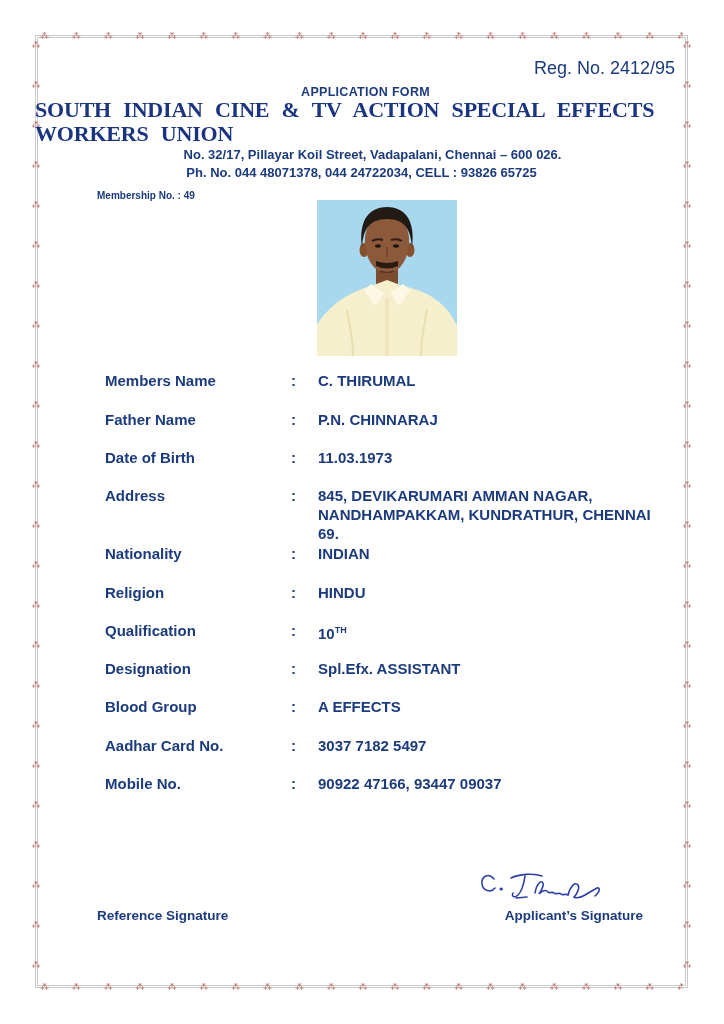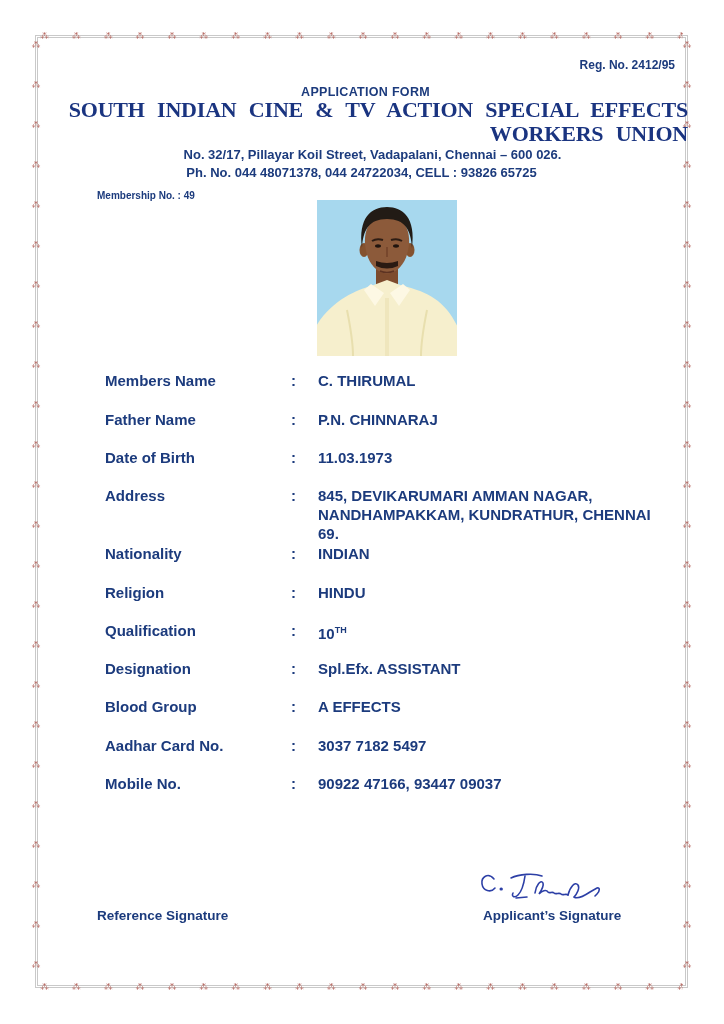--- a/index.html
+++ b/index.html
@@ -28,28 +28,28 @@
   .orn-left,.orn-right{
     top:2px;bottom:2px;width:16px;
     writing-mode:vertical-rl;text-orientation:upright;
   }
   .orn-left{left:-10px;}
   .orn-right{right:-10px;}
   .content{position:absolute;left:35px;top:35px;width:653px;height:953px;}
 
   .reg-no{
     position:absolute;top:23px;right:13px;
-    font-size:12px;font-weight:bold;color:#1c3b7d;
+    font-size:18px;font-weight:normal;color:#1c3b7d;
   }
   .app-form{
     position:absolute;top:50px;left:4px;width:100%;text-align:center;
     font-size:12.5px;font-weight:bold;letter-spacing:.3px;color:#1c3b7d;
   }
   .title1,.title2{
-    position:absolute;left:0;width:100%;text-align:right;
+    position:absolute;left:0;width:100%;text-align:left;
     font-family:"Liberation Serif", serif;
     font-weight:bold;font-size:22px;color:#1a3480;
     word-spacing:7px;letter-spacing:-.2px;white-space:nowrap;
   }
   .title1{top:62px;}
   .title2{top:86px;}
   .addr1,.addr2{
     position:absolute;left:0;width:100%;text-align:center;
     font-size:13px;font-weight:bold;color:#1c3b7d;
   }
@@ -69,21 +69,21 @@
     font-size:15px;font-weight:bold;color:#1c3b7d;line-height:19px;}
   .flabel{display:inline-block;width:186px;flex:0 0 186px;}
   .fcolon{display:inline-block;width:27px;flex:0 0 27px;}
   .fvalue{display:inline-block;max-width:345px;}
   .fvalue sup{font-size:9px;vertical-align:6px;}
 
   .sig-label{
     position:absolute;font-size:13.5px;font-weight:bold;color:#1c3b7d;
   }
   .sig-ref{left:62px;top:873px;}
-  .sig-app{left:448px;top:873px;width:160px;text-align:left;}
+  .sig-app{left:448px;top:873px;width:160px;text-align:right;}
   .sig-ink{position:absolute;left:443px;top:831px;width:150px;height:42px;}
 </style>
 </head>
 <body>
 
 <div class="page">
 
   <div class="frame">
     <div class="orn orn-top">⁂ ⁂ ⁂ ⁂ ⁂ ⁂ ⁂ ⁂ ⁂ ⁂ ⁂ ⁂ ⁂ ⁂ ⁂ ⁂ ⁂ ⁂ ⁂ ⁂ ⁂ ⁂ ⁂ ⁂ ⁂ ⁂ ⁂ ⁂ ⁂ ⁂ ⁂ ⁂ ⁂ ⁂ ⁂ ⁂</div>
     <div class="orn orn-bottom">⁂ ⁂ ⁂ ⁂ ⁂ ⁂ ⁂ ⁂ ⁂ ⁂ ⁂ ⁂ ⁂ ⁂ ⁂ ⁂ ⁂ ⁂ ⁂ ⁂ ⁂ ⁂ ⁂ ⁂ ⁂ ⁂ ⁂ ⁂ ⁂ ⁂ ⁂ ⁂ ⁂ ⁂ ⁂ ⁂</div>

